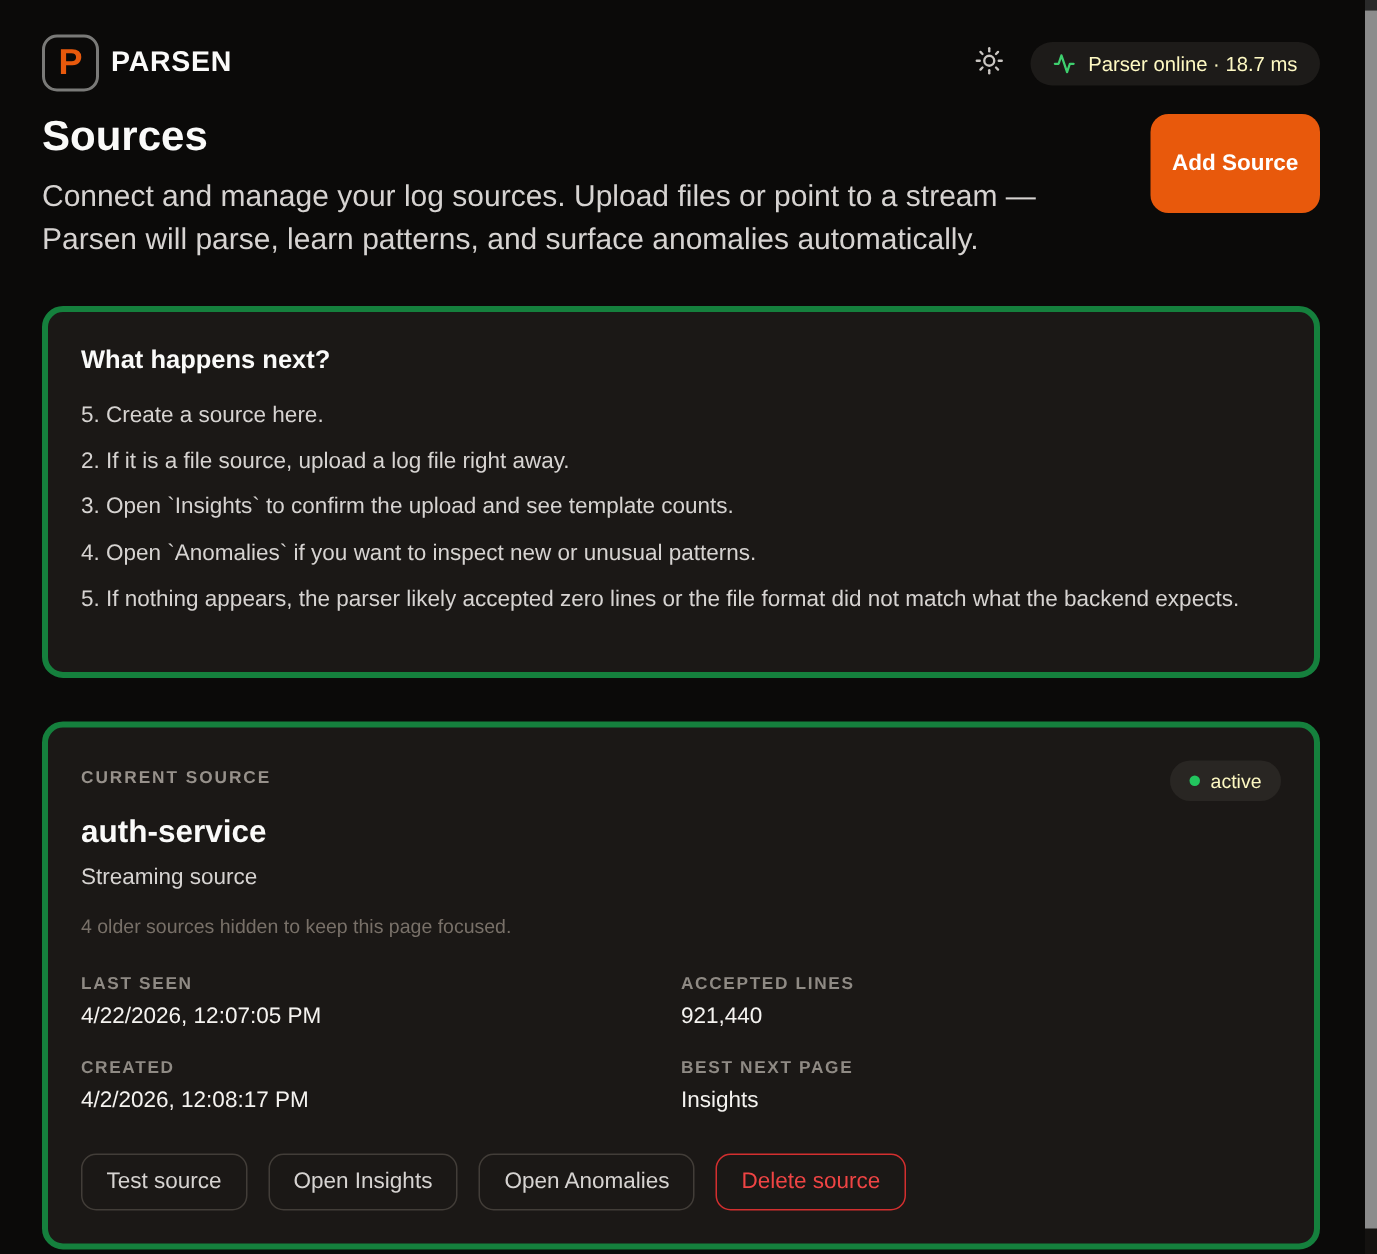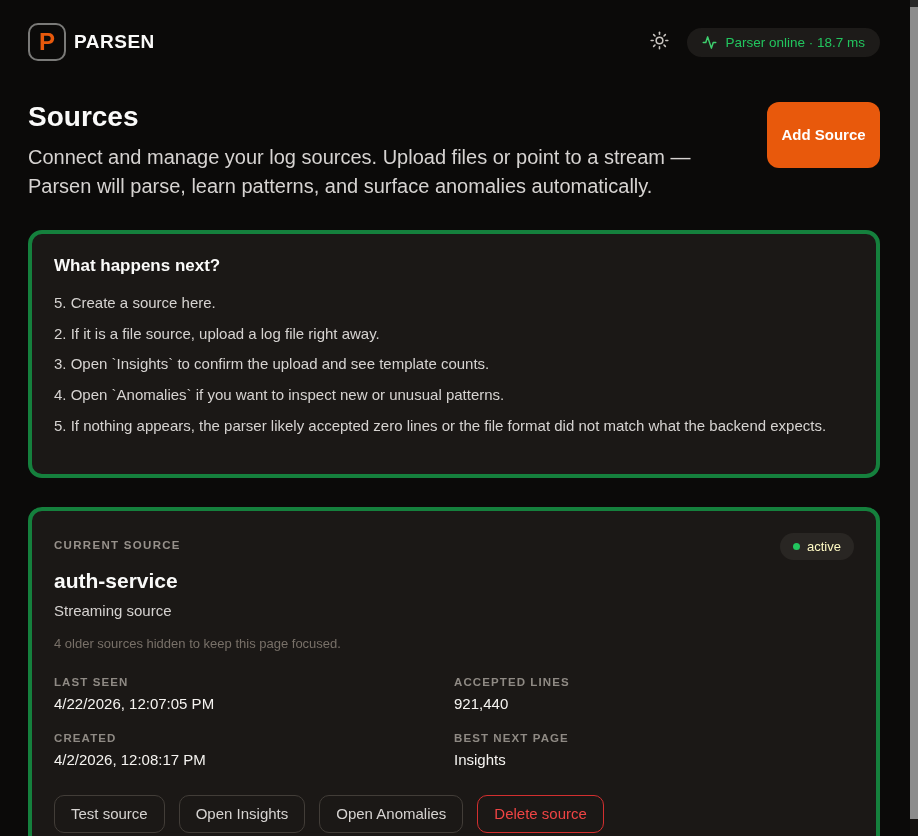--- a/index.html
+++ b/index.html
@@ -30,24 +30,24 @@
   .theme-btn {
     background: none; border: none; cursor: pointer;
     display: flex; align-items: center; justify-content: center;
     width: 24px; height: 24px;
   }
   .status-pill {
     display: flex; align-items: center; gap: 8px;
     background: #1d1b19; border-radius: 16px;
     padding: 6px 15px; height: 29px;
   }
-  .status-pill .label { color: #22c55e; font-size: 13.5px; }
-
-  
-  .hero { display: flex; justify-content: space-between; align-items: flex-start; margin-top: 38px; }
+  .status-pill .label { color: #fef9c3; font-size: 13.5px; }
+
+  
+  .hero { display: flex; justify-content: space-between; align-items: flex-start; margin-top: 12px; }
   .hero h1 { font-size: 28px; font-weight: bold; line-height: 1.1; }
   .hero-desc {
     margin-top: 10px; font-size: 20px; line-height: 1.45;
     color: #d6d3d1; max-width: 715px;
   }
   .add-source-btn {
     background: #e8590c; color: #ffffff; border: none; cursor: pointer;
     border-radius: 12px; width: 113px; min-height: 66px;
     font-size: 15px; font-weight: 600; line-height: 1.5;
     font-family: "Liberation Sans", sans-serif;

